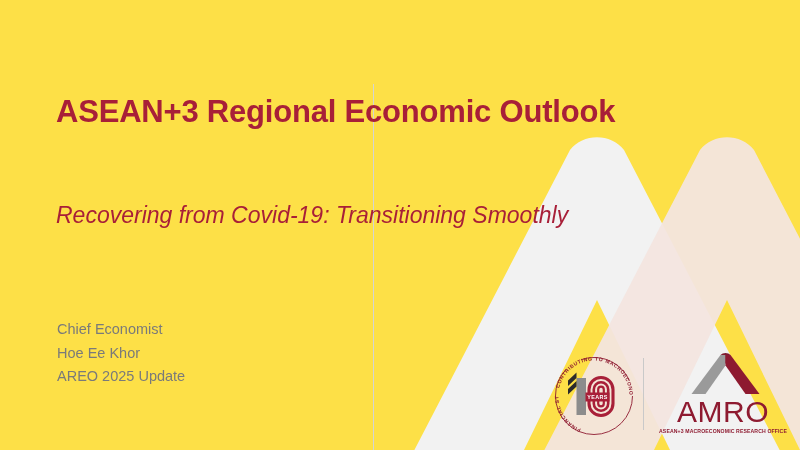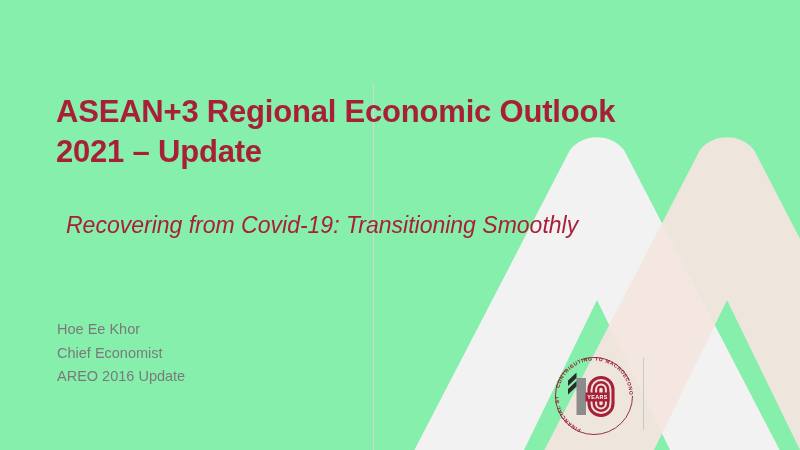--- a/index.html
+++ b/index.html
@@ -11,21 +11,21 @@
     width: 800px;
     height: 450px;
     font-family: "Liberation Sans", sans-serif;
     overflow: hidden;
   }
 
   #slide {
     position: relative;
     width: 800px;
     height: 450px;
-    background: #86efac;
+    background: #fde047;
     overflow: hidden;
   }
 
   
   .watermark-layer {
     position: absolute;
     inset: 0;
     overflow: hidden;
     pointer-events: none;
   }
@@ -63,21 +63,21 @@
     font-weight: bold;
     color: #a81f38;
     letter-spacing: -0.2px;
   }
 
   .subtitle {
     position: absolute;
     left: 56px;
     top: 200px;
     width: 630px;
-    margin: 10px;
+    margin: 0;
     font-size: 23px;
     line-height: 1.38;
     font-style: italic;
     font-weight: normal;
     color: #a81f38;
   }
 
   .byline {
     position: absolute;
     left: 57px;
@@ -158,31 +158,30 @@
       </g>
     </svg>
   </div>
 
   <div class="v-rule"></div>
 
   <div class="content">
 
     <h1 class="title">
       <span>ASEAN+3 Regional Economic Outlook</span><br>
-      <span>2021 – Update</span>
     </h1>
 
     <h2 class="subtitle">
       <span>Recovering from Covid-19: Transitioning Smoothly</span><br>
     </h2>
 
     <ul class="byline">
+      <li>Chief Economist</li>
       <li>Hoe Ee Khor</li>
-      <li>Chief Economist</li>
-      <li>AREO 2016 Update</li>
+      <li>AREO 2025 Update</li>
     </ul>
 
   </div>
 
   <div class="logo-lockup">
 
     <div class="logo-anniversary">
       <svg width="92" height="92" viewBox="0 0 92 92" aria-hidden="true">
         <defs>
           <path id="ring-upper" d="M 46 46 m -35.5 0 a 35.5 35.5 0 1 1 71 0" fill="none"></path>
@@ -212,16 +211,30 @@
 
         <g>
           <rect x="37.5" y="42.5" width="24" height="9" fill="#A81F38"></rect>
           <text x="49.5" y="49.3" text-anchor="middle" fill="#ffffff" font-family="'Liberation Sans', sans-serif" font-size="5.4" font-weight="bold" letter-spacing="0.35">YEARS</text>
         </g>
       </svg>
     </div>
 
     <div class="logo-divider"></div>
 
+    <div class="logo-amro">
+      <svg width="130" height="90" viewBox="0 0 130 90" aria-hidden="true">
+
+        <g>
+          <path d="M 62.5 3 C 65 0.2, 70 0.2, 72.5 3 L 67.5 12 L 67.5 12 Z" fill="#7E1B2E"></path>
+          <path d="M 62.5 3 L 33.5 42 L 47.5 42 L 67.5 13.5 L 67.5 3 Z" fill="#9A9A9A"></path>
+          <path d="M 72.5 3 L 101.5 42 L 87.5 42 L 67.5 13.5 L 67.5 3 Z" fill="#8E1A30"></path>
+        </g>
+
+        <text x="65" y="70" text-anchor="middle" fill="#8E1A30" font-family="'Liberation Sans', sans-serif" font-size="30" letter-spacing="0.5">AMRO</text>
+
+        <text x="65" y="80.5" text-anchor="middle" fill="#8E1A30" font-family="'Liberation Sans', sans-serif" font-size="5.15" font-weight="bold" letter-spacing="0.12">ASEAN+3 MACROECONOMIC RESEARCH OFFICE</text>
+      </svg>
+    </div>
 
   </div>
 
 </div>
 
 </body></html>

